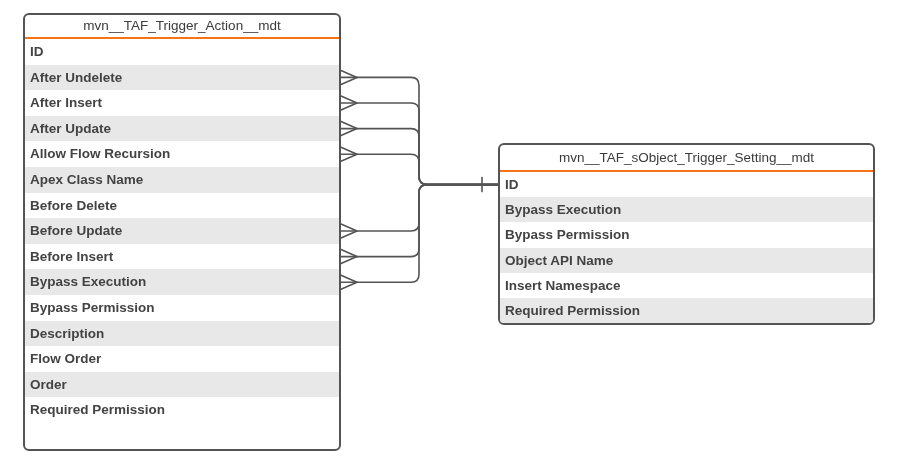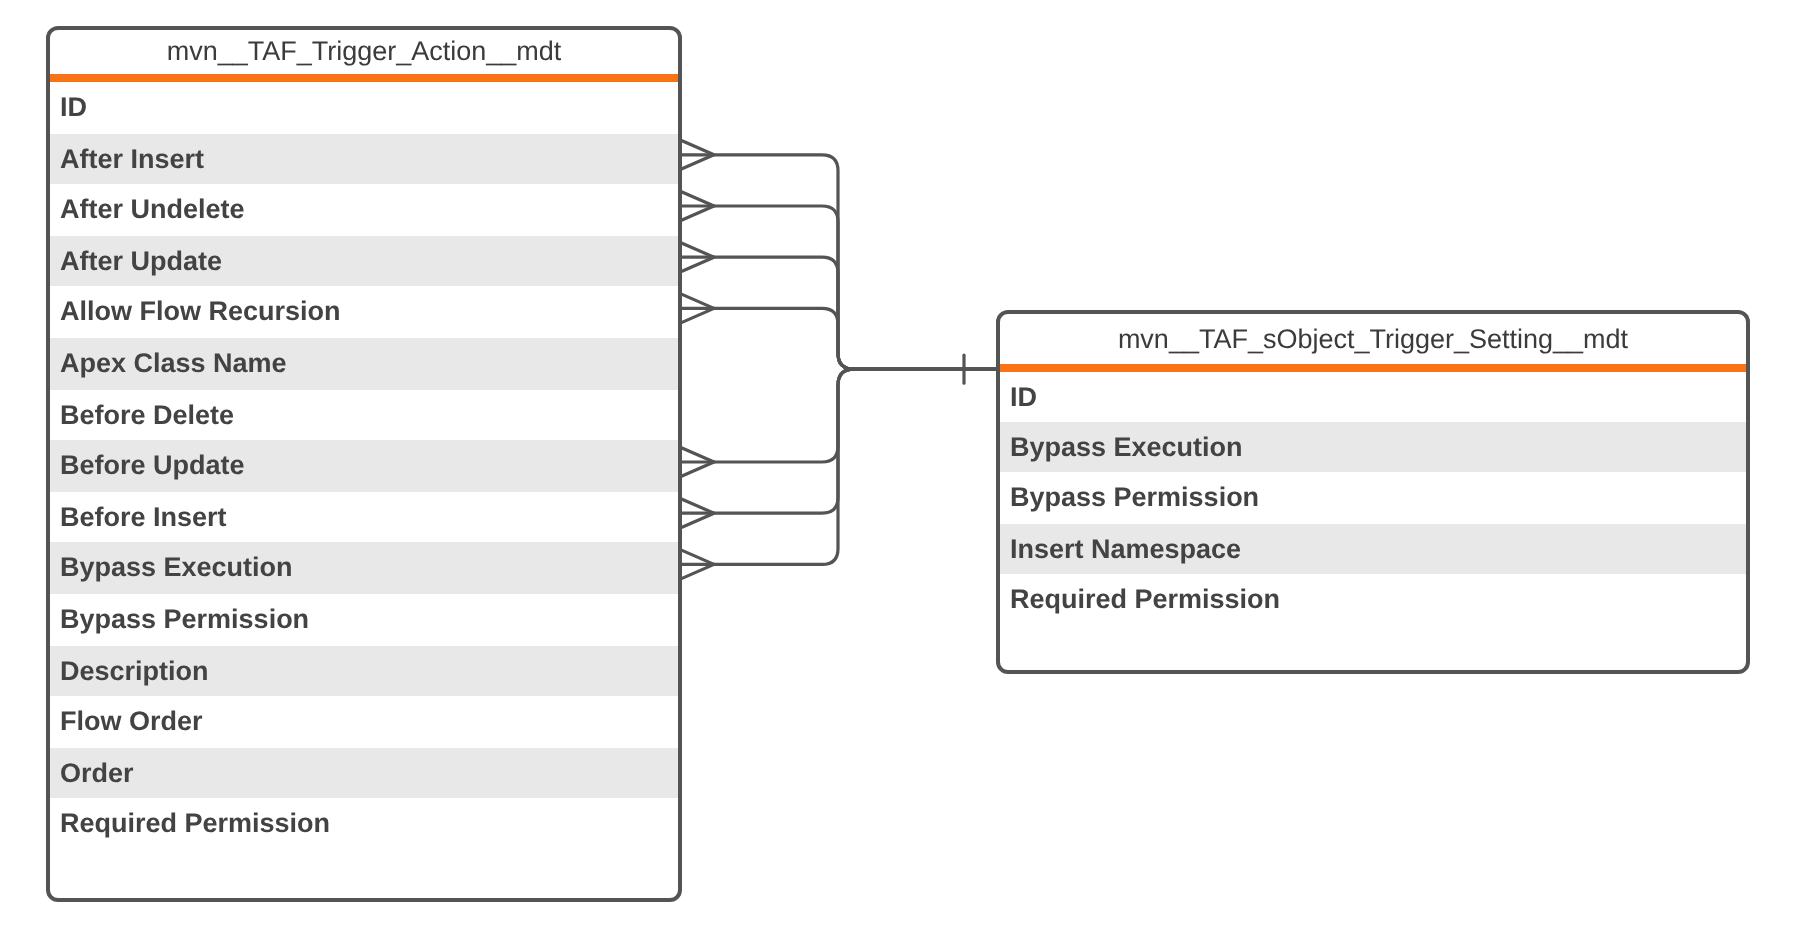--- a/index.html
+++ b/index.html
@@ -16,40 +16,40 @@
     box-sizing: border-box;
     background: #ffffff;
     border: 2px solid #545454;
     border-radius: 6px;
     overflow: hidden;
     color: #434343;
     font-size: 13.5px;
   }
   .er-title {
     text-align: center;
-    border-bottom: 4px solid #f97316;
+    border-bottom: 2px solid #f97316;
     color: #3b3b3b;
     white-space: nowrap;
     overflow: hidden;
   }
   .er-row {
     box-sizing: border-box;
     padding-left: 5px;
     white-space: nowrap;
     overflow: hidden;
     background: #ffffff;
     font-weight: bold;
   }
   .rows > .er-row:nth-child(even) { background: #e8e8e8; }
 
   .t-left  { left: 23px;  top: 13px;  width: 318px; height: 438px; }
   .t-left .er-title { height: 22px; line-height: 22px; }
   .t-left .er-row   { height: 25.6px; line-height: 25.6px; }
 
-  .t-right { left: 498px; top: 143px; width: 377px; height: 182px; margin-top: 12px; }
+  .t-right { left: 498px; top: 143px; width: 377px; height: 182px; }
   .t-right .er-title { height: 25px; line-height: 25px; }
   .t-right .er-row   { height: 25.2px; line-height: 25.2px; }
 
   svg.wires {
     position: absolute;
     left: 0; top: 0;
     width: 898px; height: 464px;
     pointer-events: none;
   }
   svg.wires path { pointer-events: stroke; }
@@ -77,22 +77,22 @@
     <path d="M341 249.6 L357 256.6 M341 263.6 L357 256.6"></path>
     <path d="M341 275.2 L357 282.2 M341 289.2 L357 282.2"></path>
 
     <path d="M482 177.6 V191.6"></path>
   </svg>
 
   <div class="er-table t-left">
     <div class="er-title">mvn__TAF_Trigger_Action__mdt</div>
     <div class="rows">
       <div class="er-row">ID</div>
+      <div class="er-row">After Undelete</div>
       <div class="er-row">After Insert</div>
-      <div class="er-row">After Undelete</div>
       <div class="er-row">After Update</div>
       <div class="er-row">Allow Flow Recursion</div>
       <div class="er-row">Apex Class Name</div>
       <div class="er-row">Before Delete</div>
       <div class="er-row">Before Update</div>
       <div class="er-row">Before Insert</div>
       <div class="er-row">Bypass Execution</div>
       <div class="er-row">Bypass Permission</div>
       <div class="er-row">Description</div>
       <div class="er-row">Flow Order</div>
@@ -100,18 +100,19 @@
       <div class="er-row">Required Permission</div>
     </div>
   </div>
 
   <div class="er-table t-right">
     <div class="er-title">mvn__TAF_sObject_Trigger_Setting__mdt</div>
     <div class="rows">
       <div class="er-row">ID</div>
       <div class="er-row">Bypass Execution</div>
       <div class="er-row">Bypass Permission</div>
+      <div class="er-row">Object API Name</div>
       <div class="er-row">Insert Namespace</div>
       <div class="er-row">Required Permission</div>
     </div>
   </div>
 
 </div>
 
 </body></html>

